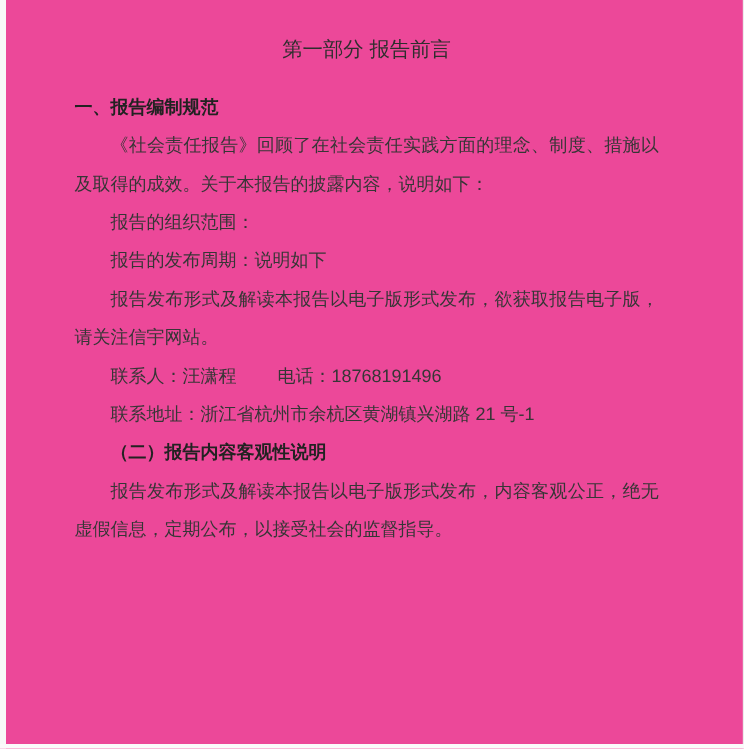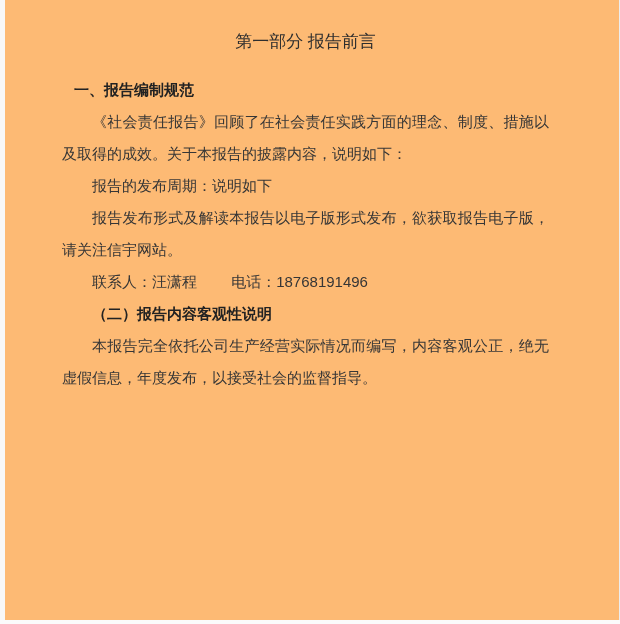--- a/index.html
+++ b/index.html
@@ -4,21 +4,21 @@
 <style>
   html, body {
     margin: 0;
     padding: 0;
     background: #ffffff;
   }
   .page {
     position: relative;
     width: 620px;
     height: 624px;
-    background: #fdba74;
+    background: #ec4899;
     box-sizing: border-box;
     overflow: hidden;
     font-family: "Liberation Sans", sans-serif;
   }
   .edge-left {
     position: absolute;
     left: 0; top: 0;
     width: 5px; height: 100%;
     background: #f8f8f8;
   }
@@ -48,21 +48,20 @@
     text-align: center;
     font-size: 17px;
     font-weight: normal;
     color: #2e2e2e;
     white-space: nowrap;
   }
   .h1 {
     font-weight: bold;
     color: #222222;
     margin-top: 16px;
-    margin-left: 12px;
   }
   .h2 {
     font-weight: bold;
     color: #222222;
     text-indent: 2em;
   }
   .p {
     text-indent: 2em;
     text-align: justify;
   }
@@ -76,21 +75,23 @@
   <div class="edge-bottom"></div>
 
   <div class="content">
     <div class="doc-title">第一部分  报告前言</div>
 
     <div class="h1">一、报告编制规范</div>
 
     <div class="p">《社会责任报告》回顾了在社会责任实践方面的理念、制度、措施以及取得的成效。关于本报告的披露内容，说明如下：</div>
 
 
+    <div class="p">报告的组织范围：</div>
     <div class="p">报告的发布周期：说明如下</div>
     <div class="p">报告发布形式及解读本报告以电子版形式发布，欲获取报告电子版，请关注信宇网站。</div>
     <div class="p">联系人：汪潇程　　 电话：18768191496</div>
+    <div class="p">联系地址：浙江省杭州市余杭区黄湖镇兴湖路 21 号-1</div>
 
     <div class="h2">（二）报告内容客观性说明</div>
 
-    <div class="p">本报告完全依托公司生产经营实际情况而编写，内容客观公正，绝无虚假信息，年度发布，以接受社会的监督指导。</div>
+    <div class="p">报告发布形式及解读本报告以电子版形式发布，内容客观公正，绝无虚假信息，定期公布，以接受社会的监督指导。</div>
   </div>
 </div>
 
 </body></html>

